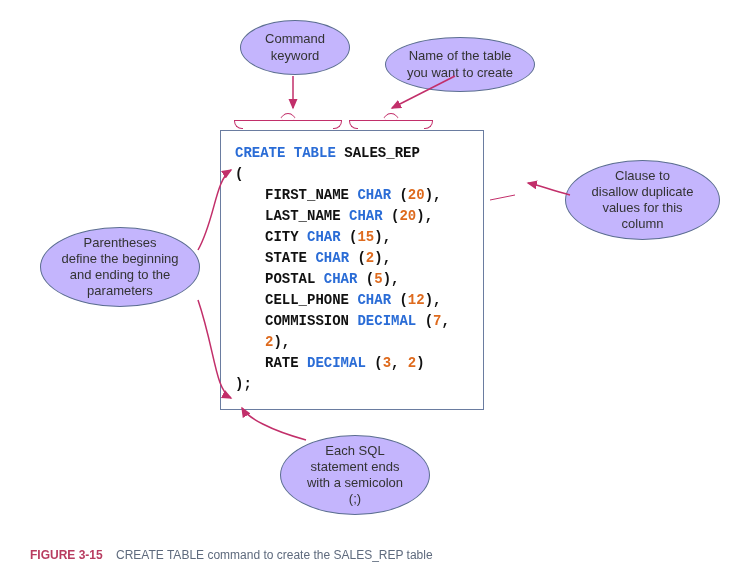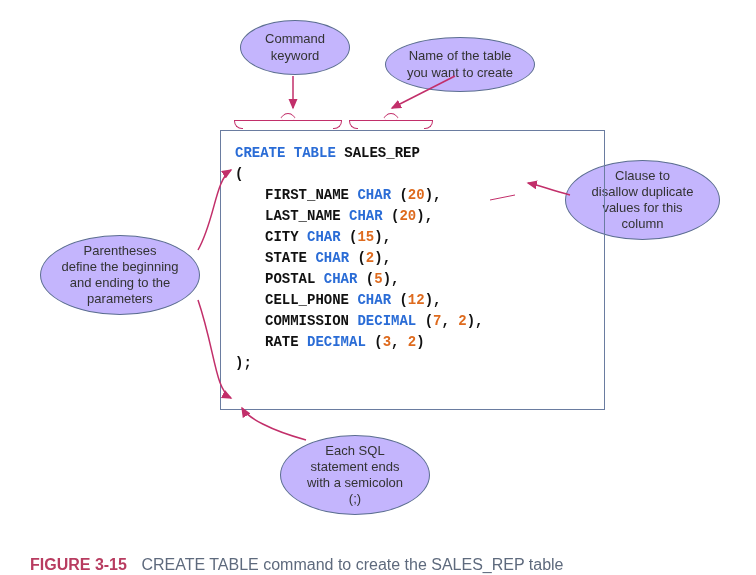--- a/index.html
+++ b/index.html
@@ -30,21 +30,21 @@
     display: block;
     font-size: 13px;
     line-height: 1.25;
     color: #333;
     padding: 4px 10px;
   }
   .codebox {
     position: absolute;
     left: 190px;
     top: 110px;
-    width: 385px;
+    width: 264px;
     height: 280px;
     border: 1px solid #6a7ca0;
     box-sizing: border-box;
     padding: 12px 10px 10px 14px;
     font-family: "Courier New", Courier, monospace;
     font-size: 14px;
     font-weight: bold;
     line-height: 1.5;
     color: #111;
   }
@@ -81,43 +81,43 @@
     transform: translateX(-50%) rotate(-45deg);
     background: transparent;
   }
   svg.arrows {
     position: absolute;
     left: 0; top: 0;
     width: 700px; height: 520px;
     pointer-events: none;
   }
   .caption {
-    margin-top: 16px;
-    font-size: 16px;
+    margin-top: 8px;
+    font-size: 12px;
     color: #5e6a7d;
   }
   .caption .fignum {
     color: #b83c60;
     font-weight: bold;
     margin-right: 10px;
   }
 </style>
 </head>
 <body>
 
 <div class="canvas">
 
   <div class="callout" style="left:210px; top:0px; width:110px; height:55px;">
     <span class="inner">Command<br>keyword</span>
   </div>
   <div class="callout" style="left:355px; top:17px; width:150px; height:55px;">
     <span class="inner">Name of the table<br>you want to create</span>
   </div>
 
-  <div class="callout" style="left:10px; top:215px; width:160px; height:80px;">
+  <div class="callout" style="left:10px; top:207px; width:160px; height:80px;">
     <span class="inner">Parentheses<br>define the beginning<br>and ending to the<br>parameters</span>
   </div>
 
   <div class="callout" style="left:535px; top:140px; width:155px; height:80px;">
     <span class="inner">Clause to<br>disallow duplicate<br>values for this<br>column</span>
   </div>
 
   <div class="callout" style="left:250px; top:415px; width:150px; height:80px;">
     <span class="inner">Each SQL<br>statement ends<br>with a semicolon<br>(;)</span>
   </div>

